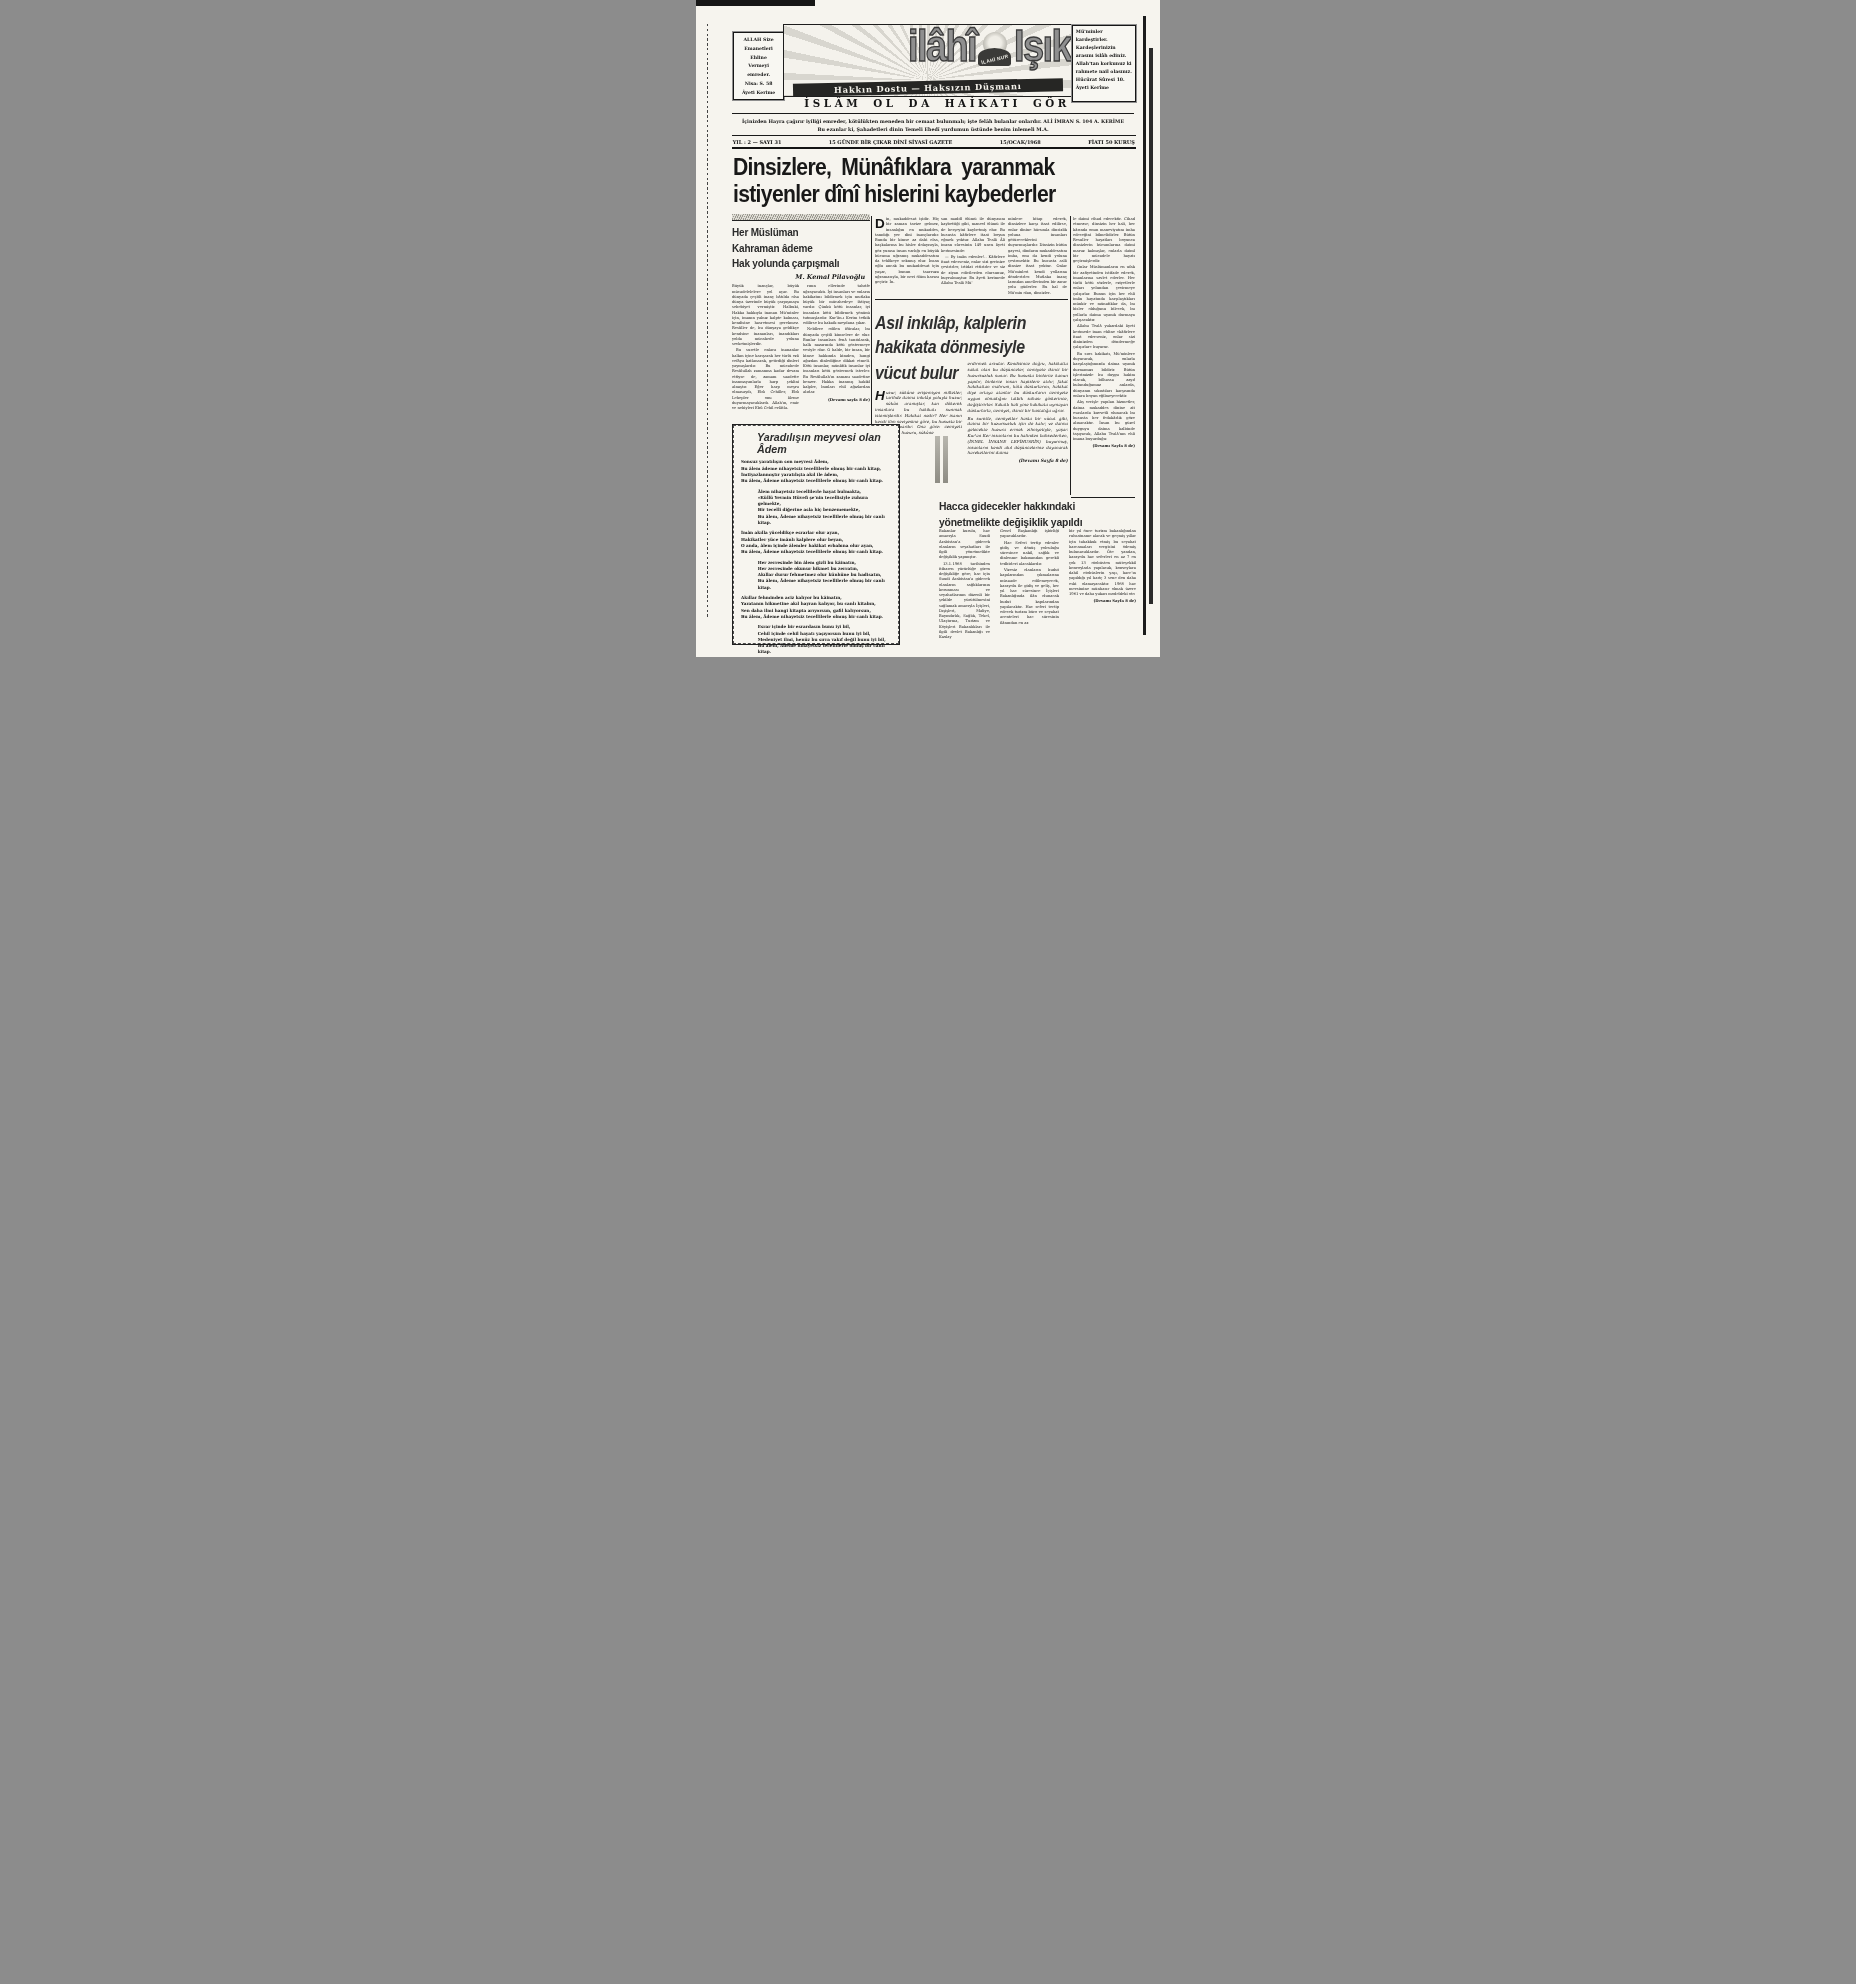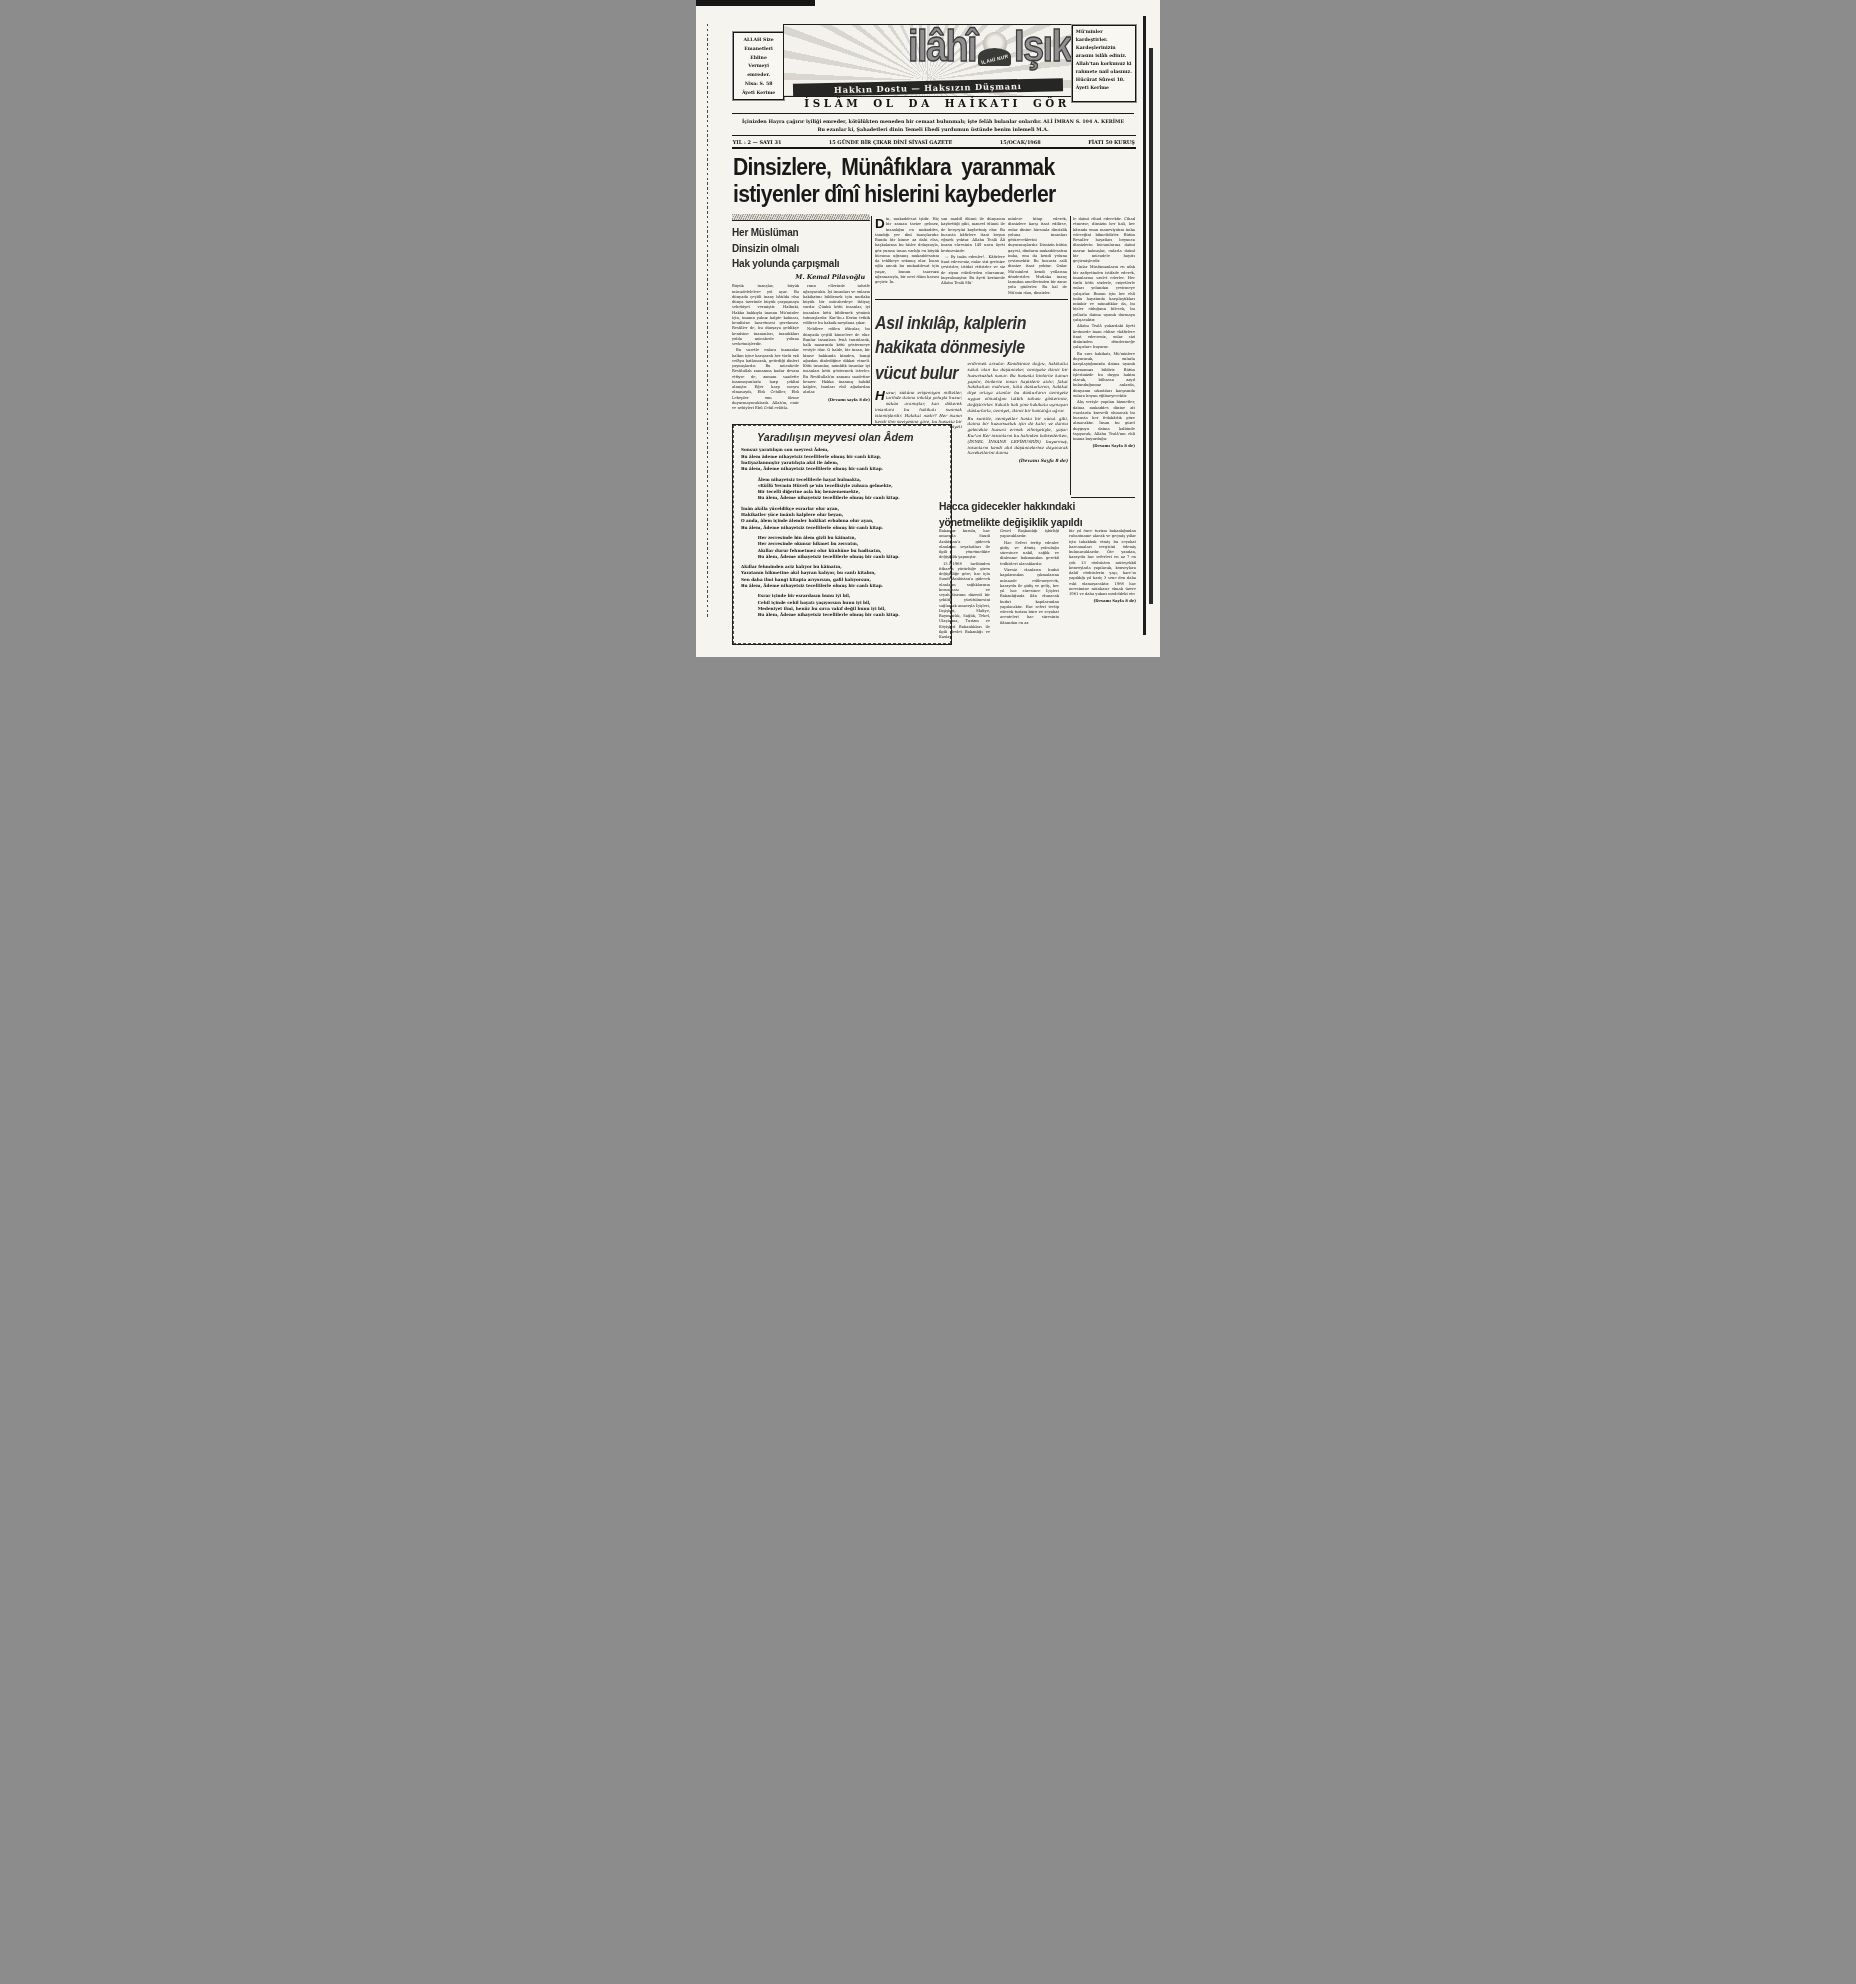--- a/index.html
+++ b/index.html
@@ -91,21 +91,21 @@
   #mid-left{width:87px;}
   #mid-right{width:101px;}
   .midtxt{font-size:4.1px;line-height:1.42;text-align:justify;}
   .midtxt p{margin:0 0 2px 0;}
 
   
   .deco-bar{top:436px;width:5.2px;height:47px;background:linear-gradient(#b8b6ae,#8e8c84);}
   #bar1{left:239px;} #bar2{left:247px;}
 
   
-  #poem{left:36px;top:424px;width:220px;height:221px;border:1.2px solid #1f1f1f;outline:0.8px dashed #4c4c4c;
+  #poem{left:36px;top:424px;width:168px;height:221px;border:1.2px solid #1f1f1f;outline:0.8px dashed #4c4c4c;
         outline-offset:-2.8px;padding:5.6px 8px 4px 8px;box-sizing:border-box;background:#f7f5ef;}
   #poem h3{margin:0.8px 0 4px 16px;font-family:"Liberation Sans",sans-serif;font-style:italic;font-weight:bold;
            font-size:10.7px;letter-spacing:0;color:#2d2d2d;}
   .stanza{margin:0 0 4px 0;font-weight:bold;font-size:4.2px;line-height:1.5;}
   .stanza.ind{margin-left:16.7px;}
   .stanza span{display:block;}
 
   
   #rule-h2{left:375px;top:497px;width:64px;height:0.8px;background:#1d1d1d;}
 
@@ -167,21 +167,21 @@
   </div>
 
   <div class="abs" id="lead">
     <div class="lead-line l1">Dinsizlere, Münâfıklara yaranmak</div>
     <div class="lead-line">istiyenler dînî hislerini kaybederler</div>
   </div>
 
   <div class="abs" id="left-art">
     <div class="shade"></div>
     <h2><span>Her Müslüman</span><br>
-        <span>Dinsizin olmalı</span><br>
+        <span>Kahraman âdeme</span><br>
         <span>Hak yolunda çarpışmalı</span></h2>
     <div class="byline">M. Kemal Pilavoğlu</div>
     <div class="cols bodytxt">
       <p class="first">Büyük inançlar, büyük mücadelelelere yol açar. Bu dünyada çeşitli inanç bâtılda olsa dünya üzerinde büyük çarpışmaya sebebiyet vermiştir. Halbuki, Hakka hakkıyla inanan Mü'minler için, imanın yalnız kalpte kalması, kendisine hasretmesi gerekmez. Resûller de, bu dünyaya geldikçe kendsine inananları, inandıkları yolda mücahede yoluna sevketmişlerdir.</p>
       <p>Bu suretle onlara inananlar halkın içine karışarak her türlü ezâ cefâya katlanarak, getirdiği dinleri yaymışlardır. Bu mücahede Resûlullah zamanına kadar devam ettiyse de, zamanı saadette inanmayanlarla harp şeklini almıştır. Eğer harp meşru olmasaydı, Ebû Cehiller, Ebû Lehepler onu âleme duyurmayacaklardı. Allah'ın, emir ve nehiyleri Ebû Cehil evlâtla-</p>
       <p>rının ellerinde tahrife uğrayacaktı. İyi insanları ve onların hakikatını bildirmek için mutlaka büyük bir mücahedeye ihtiyaç vardır. Çünkü kötü insanlar, iyi insanları kötü bildirmek yönünü tutmuşlardır. Kur'ân-ı Kerim tetkik edilirse bu hakaik meydana çıkar.</p>
       <p>Nebîlere edilen iftiralar, bu dünyada çeşitli kimselere de olur. Bunlar insanlara fenâ tanıtılarak, halk nazarında kötü göstermeye vesiyle olur. O halde, bir insan, bir kimse hakkında kimden, hangi ağızdan dinlediğine dikkat etmeli. Kötü insanlar, münâfık insanlar iyi insanları kötü göstermek isterler. Bu Resûlullah'ın zamanı saadetine benzer. Hakka inanmış hakikî kalpler, bunları ehil ağızlardan alırlar.</p>
       <div class="cont">(Devamı sayfa 8 de)</div>
     </div>
   </div>

